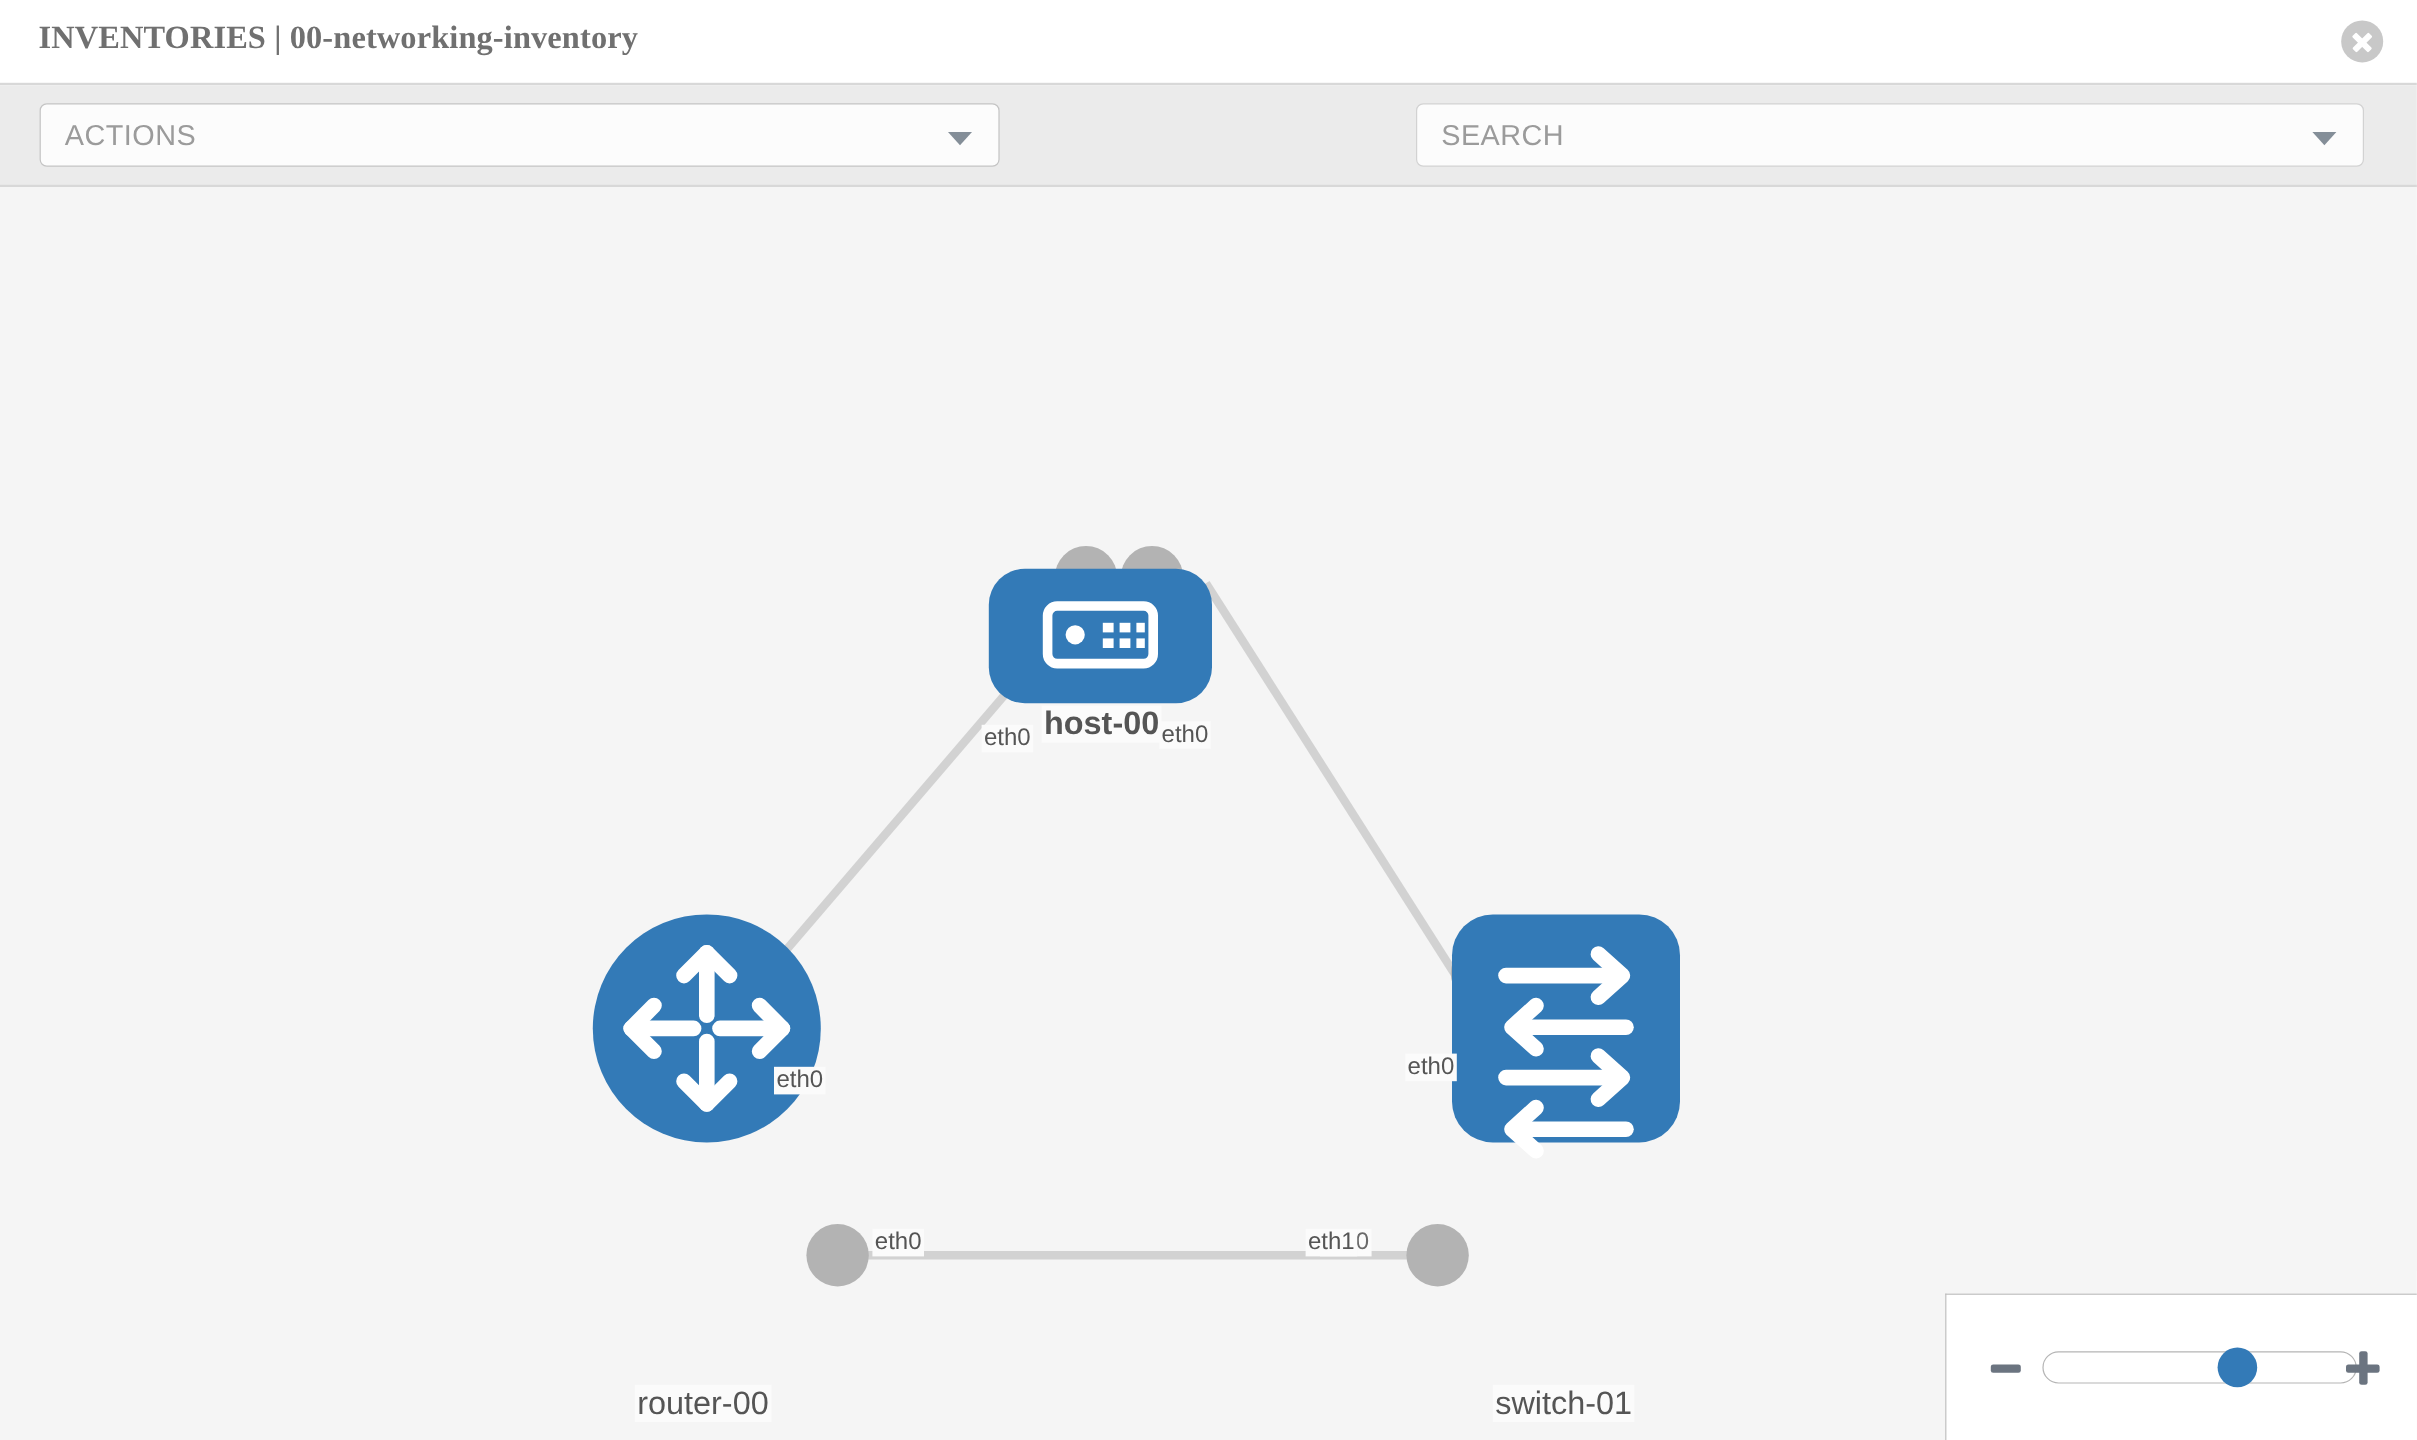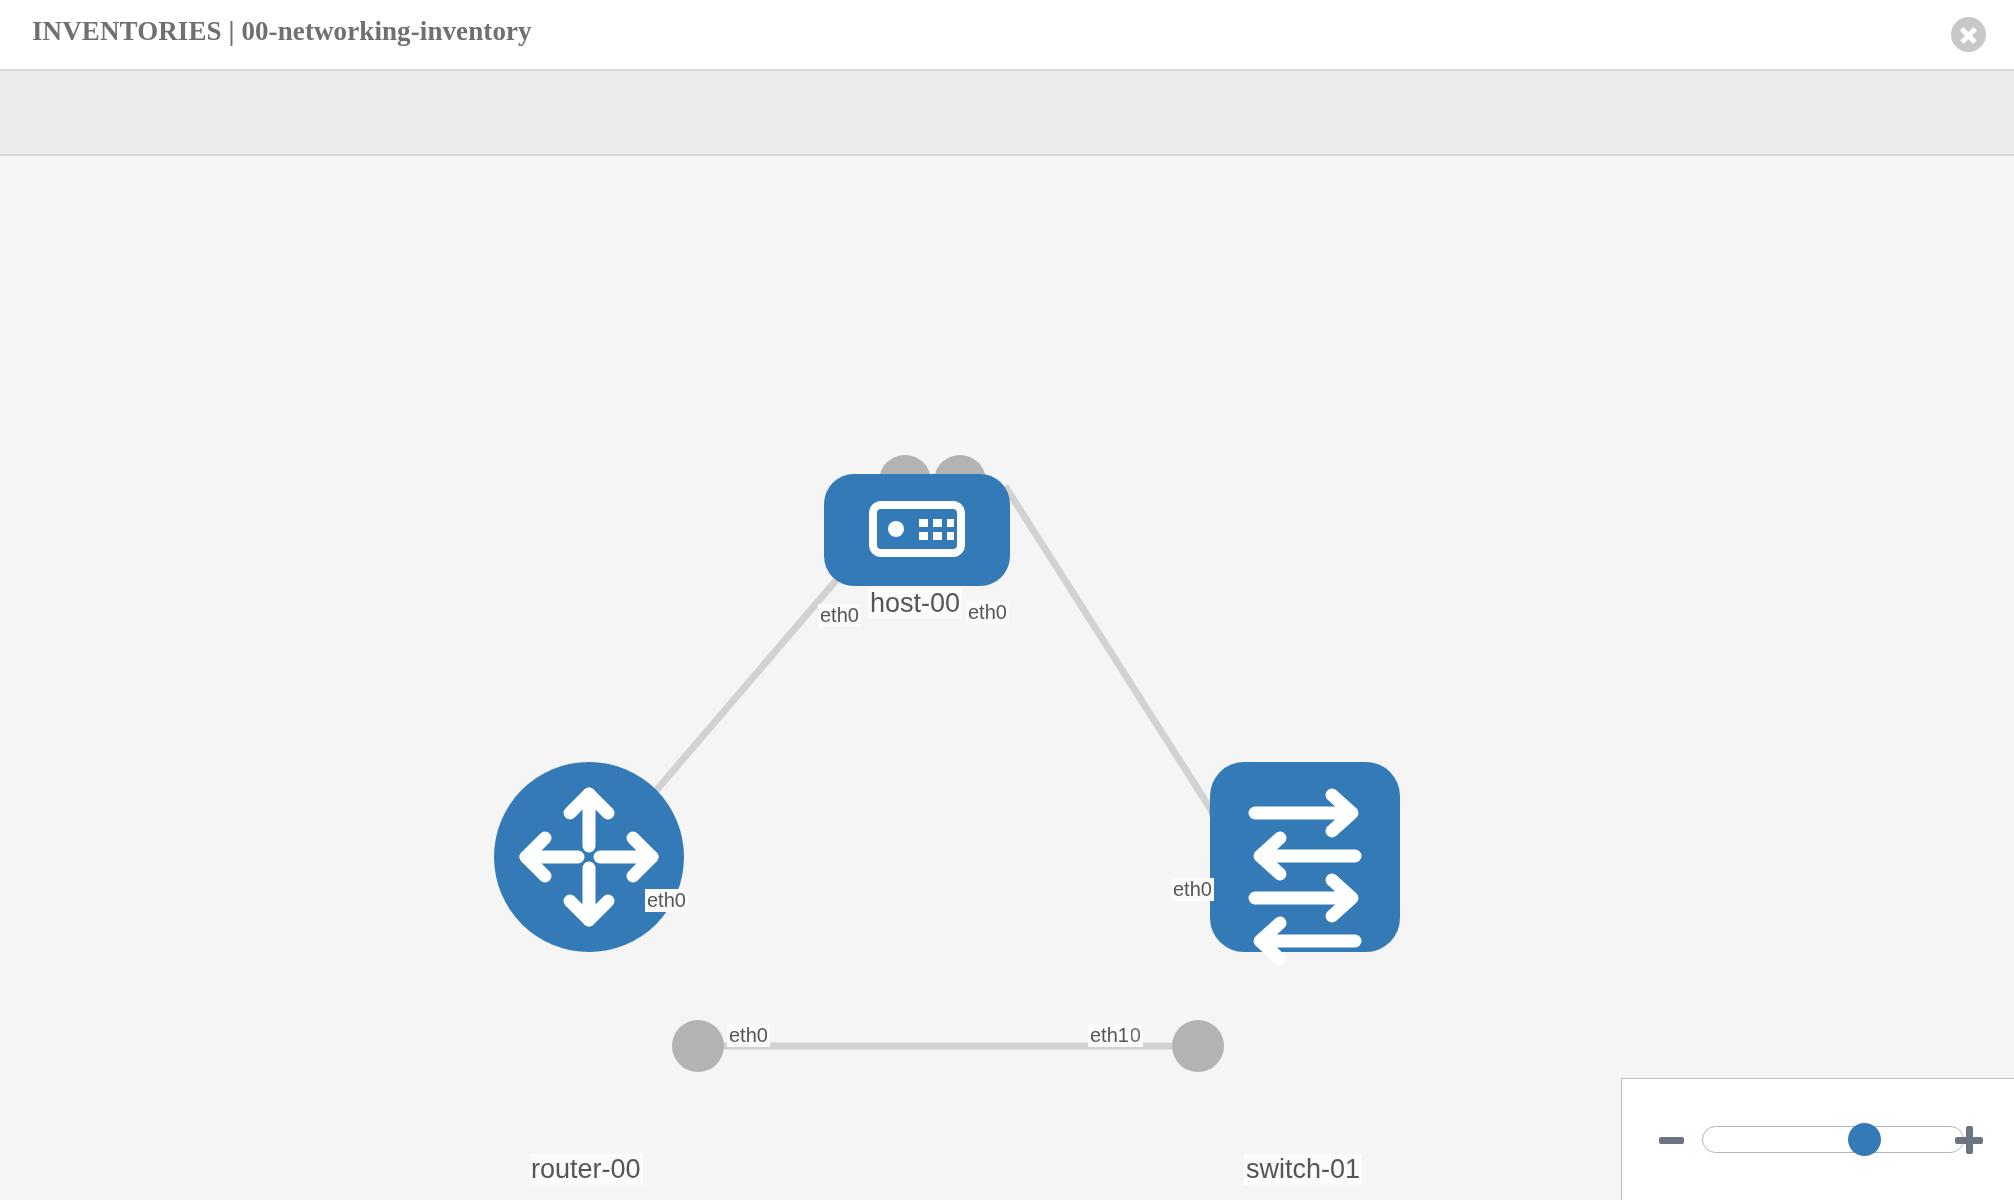--- a/index.html
+++ b/index.html
@@ -239,33 +239,41 @@
 <div class="header">
   <div class="header-title">INVENTORIES | 00-networking-inventory</div>
   <div class="close-btn">
     <div class="x1"></div>
     <div class="x2"></div>
   </div>
 </div>
 
 <div class="toolbar">
 
+  <div class="actions-select">
+    <span class="label">ACTIONS</span>
+    <span class="caret"></span>
+  </div>
 
   <span class="tool-icon wrench">
     <svg width="44" height="44" viewBox="0 0 24 24">
       <path d="M20.4 4.3a5.6 5.6 0 0 0-6.1-1.25l3.3 3.3-1.1 3.0-3.0 1.1-3.3-3.3A5.6 5.6 0 0 0 11.4 13.2L4.9 19.7a1.9 1.9 0 1 0 2.7 2.7l6.5-6.5a5.6 5.6 0 0 0 6.3-11.6z" fill="#7f8894"></path>
     </svg>
   </span>
 
   <span class="tool-icon key">
     <svg width="44" height="44" viewBox="0 0 24 24">
       <path d="M9.2 3.4a5.1 5.1 0 1 0 2.35 9.62l1.35 1.35 2.3-0.15 0.35 2.1 2.0 0.3 0.2 2.0 2.25 0.3 1.6-1.6-9.0-9.0A5.1 5.1 0 0 0 9.2 3.4zm-1.6 3.0a1.9 1.9 0 1 1 0 3.8 1.9 1.9 0 0 1 0-3.8z" fill="#7f8894"></path>
     </svg>
   </span>
 
+  <div class="search-box">
+    <span class="label">SEARCH</span>
+    <span class="caret"></span>
+  </div>
 </div>
 
 <div class="canvas">
 
   <svg class="topo-svg" viewBox="0 0 2014 1044">
 
     <g>
       <line x1="917" y1="330" x2="600" y2="700" stroke="#d2d2d2" stroke-width="7"></line>
       <line x1="1005" y1="330" x2="1215" y2="660" stroke="#d2d2d2" stroke-width="7"></line>
       <line x1="690" y1="890" x2="1200" y2="890" stroke="#d2d2d2" stroke-width="7"></line>
@@ -329,21 +337,21 @@
 
   <span class="iface-label" style="left:818px; top:448px;">eth0</span>
   <span class="iface-label" style="left:966px; top:445px;">eth0</span>
   <span class="iface-label" style="left:645px; top:733px;">eth0</span>
   <span class="iface-label" style="left:1171px; top:722px;">eth0</span>
 
   <span class="iface-label" style="left:727px; top:868px;">eth0</span>
   <span class="iface-label" style="left:1100px; top:868px; color:#6a6a6a;">eth0</span>
   <span class="iface-label" style="left:1088px; top:868px;">eth1</span>
 
-  <span class="node-label" style="left:868px; top:432px;">host-00</span>
+  <span class="node-label" style="left:868px; top:432px;font-weight:bold;">host-00</span>
   <span class="node-label" style="left:529px; top:998px;">router-00</span>
   <span class="node-label" style="left:1244px; top:998px;">switch-01</span>
 </div>
 
 <div class="zoom-panel">
   <div class="zoom-minus"></div>
   <div class="zoom-track"></div>
   <div class="zoom-thumb"></div>
   <div class="zoom-plus">
     <span class="h"></span>

